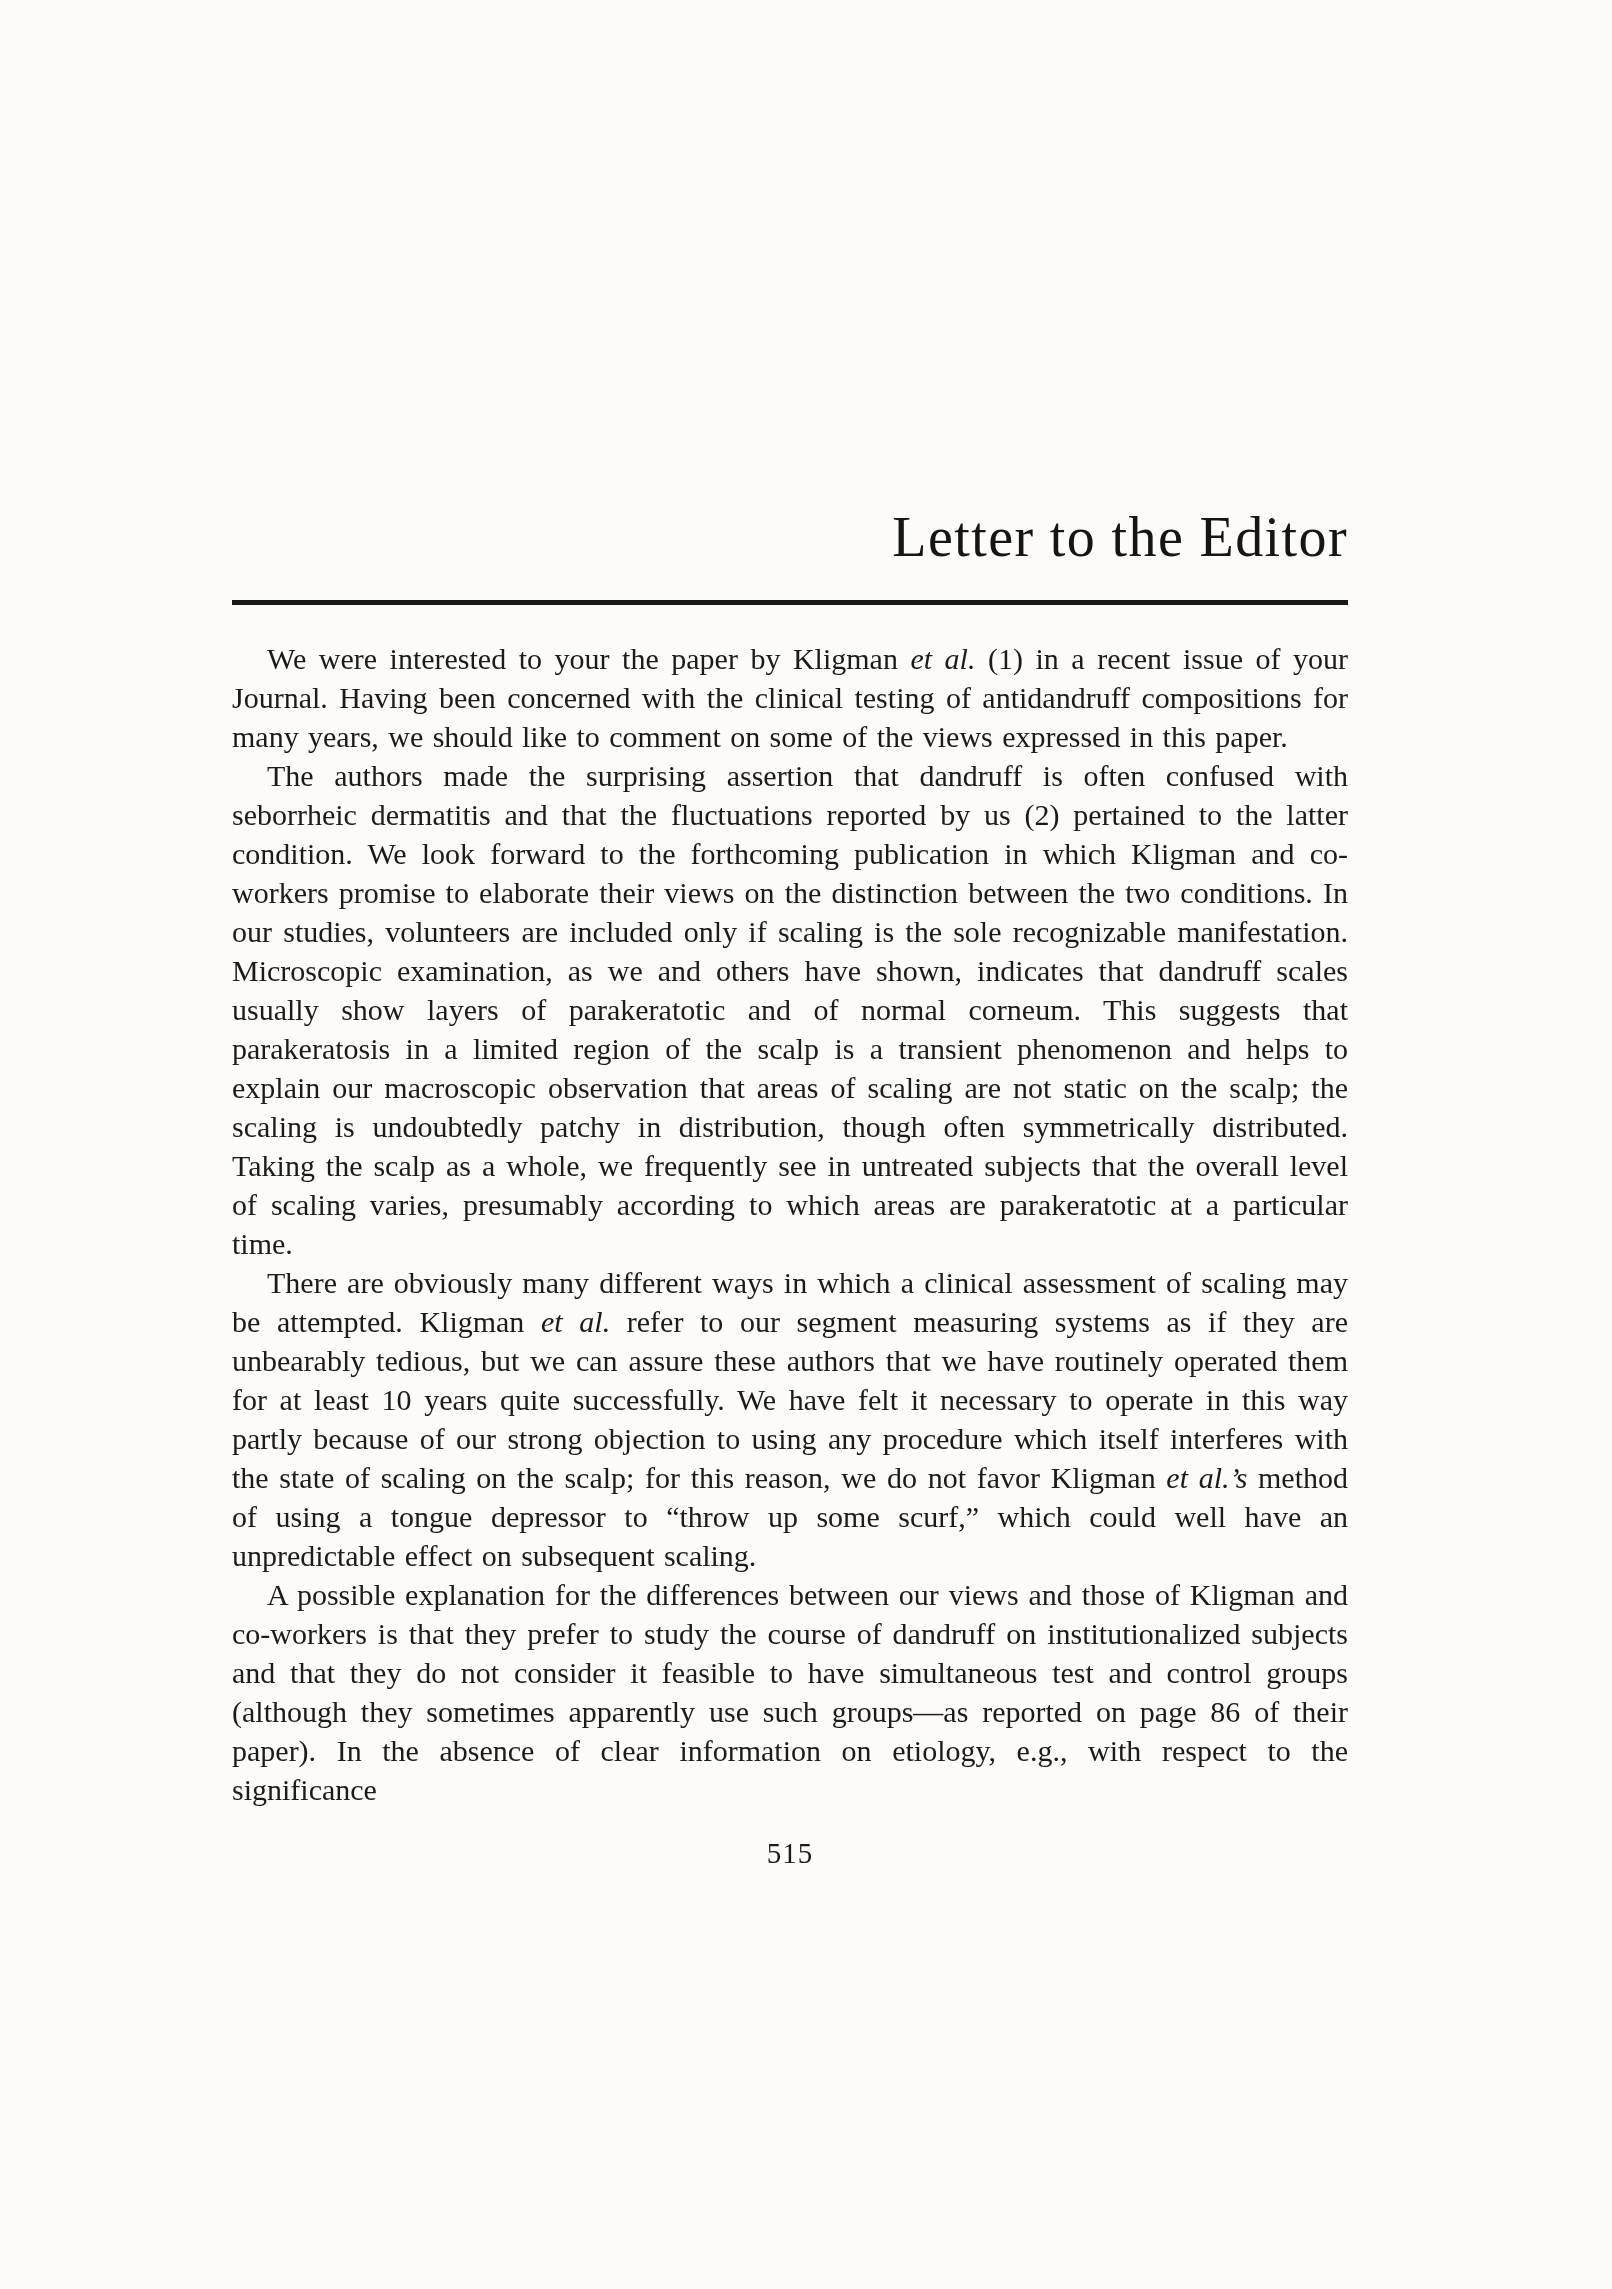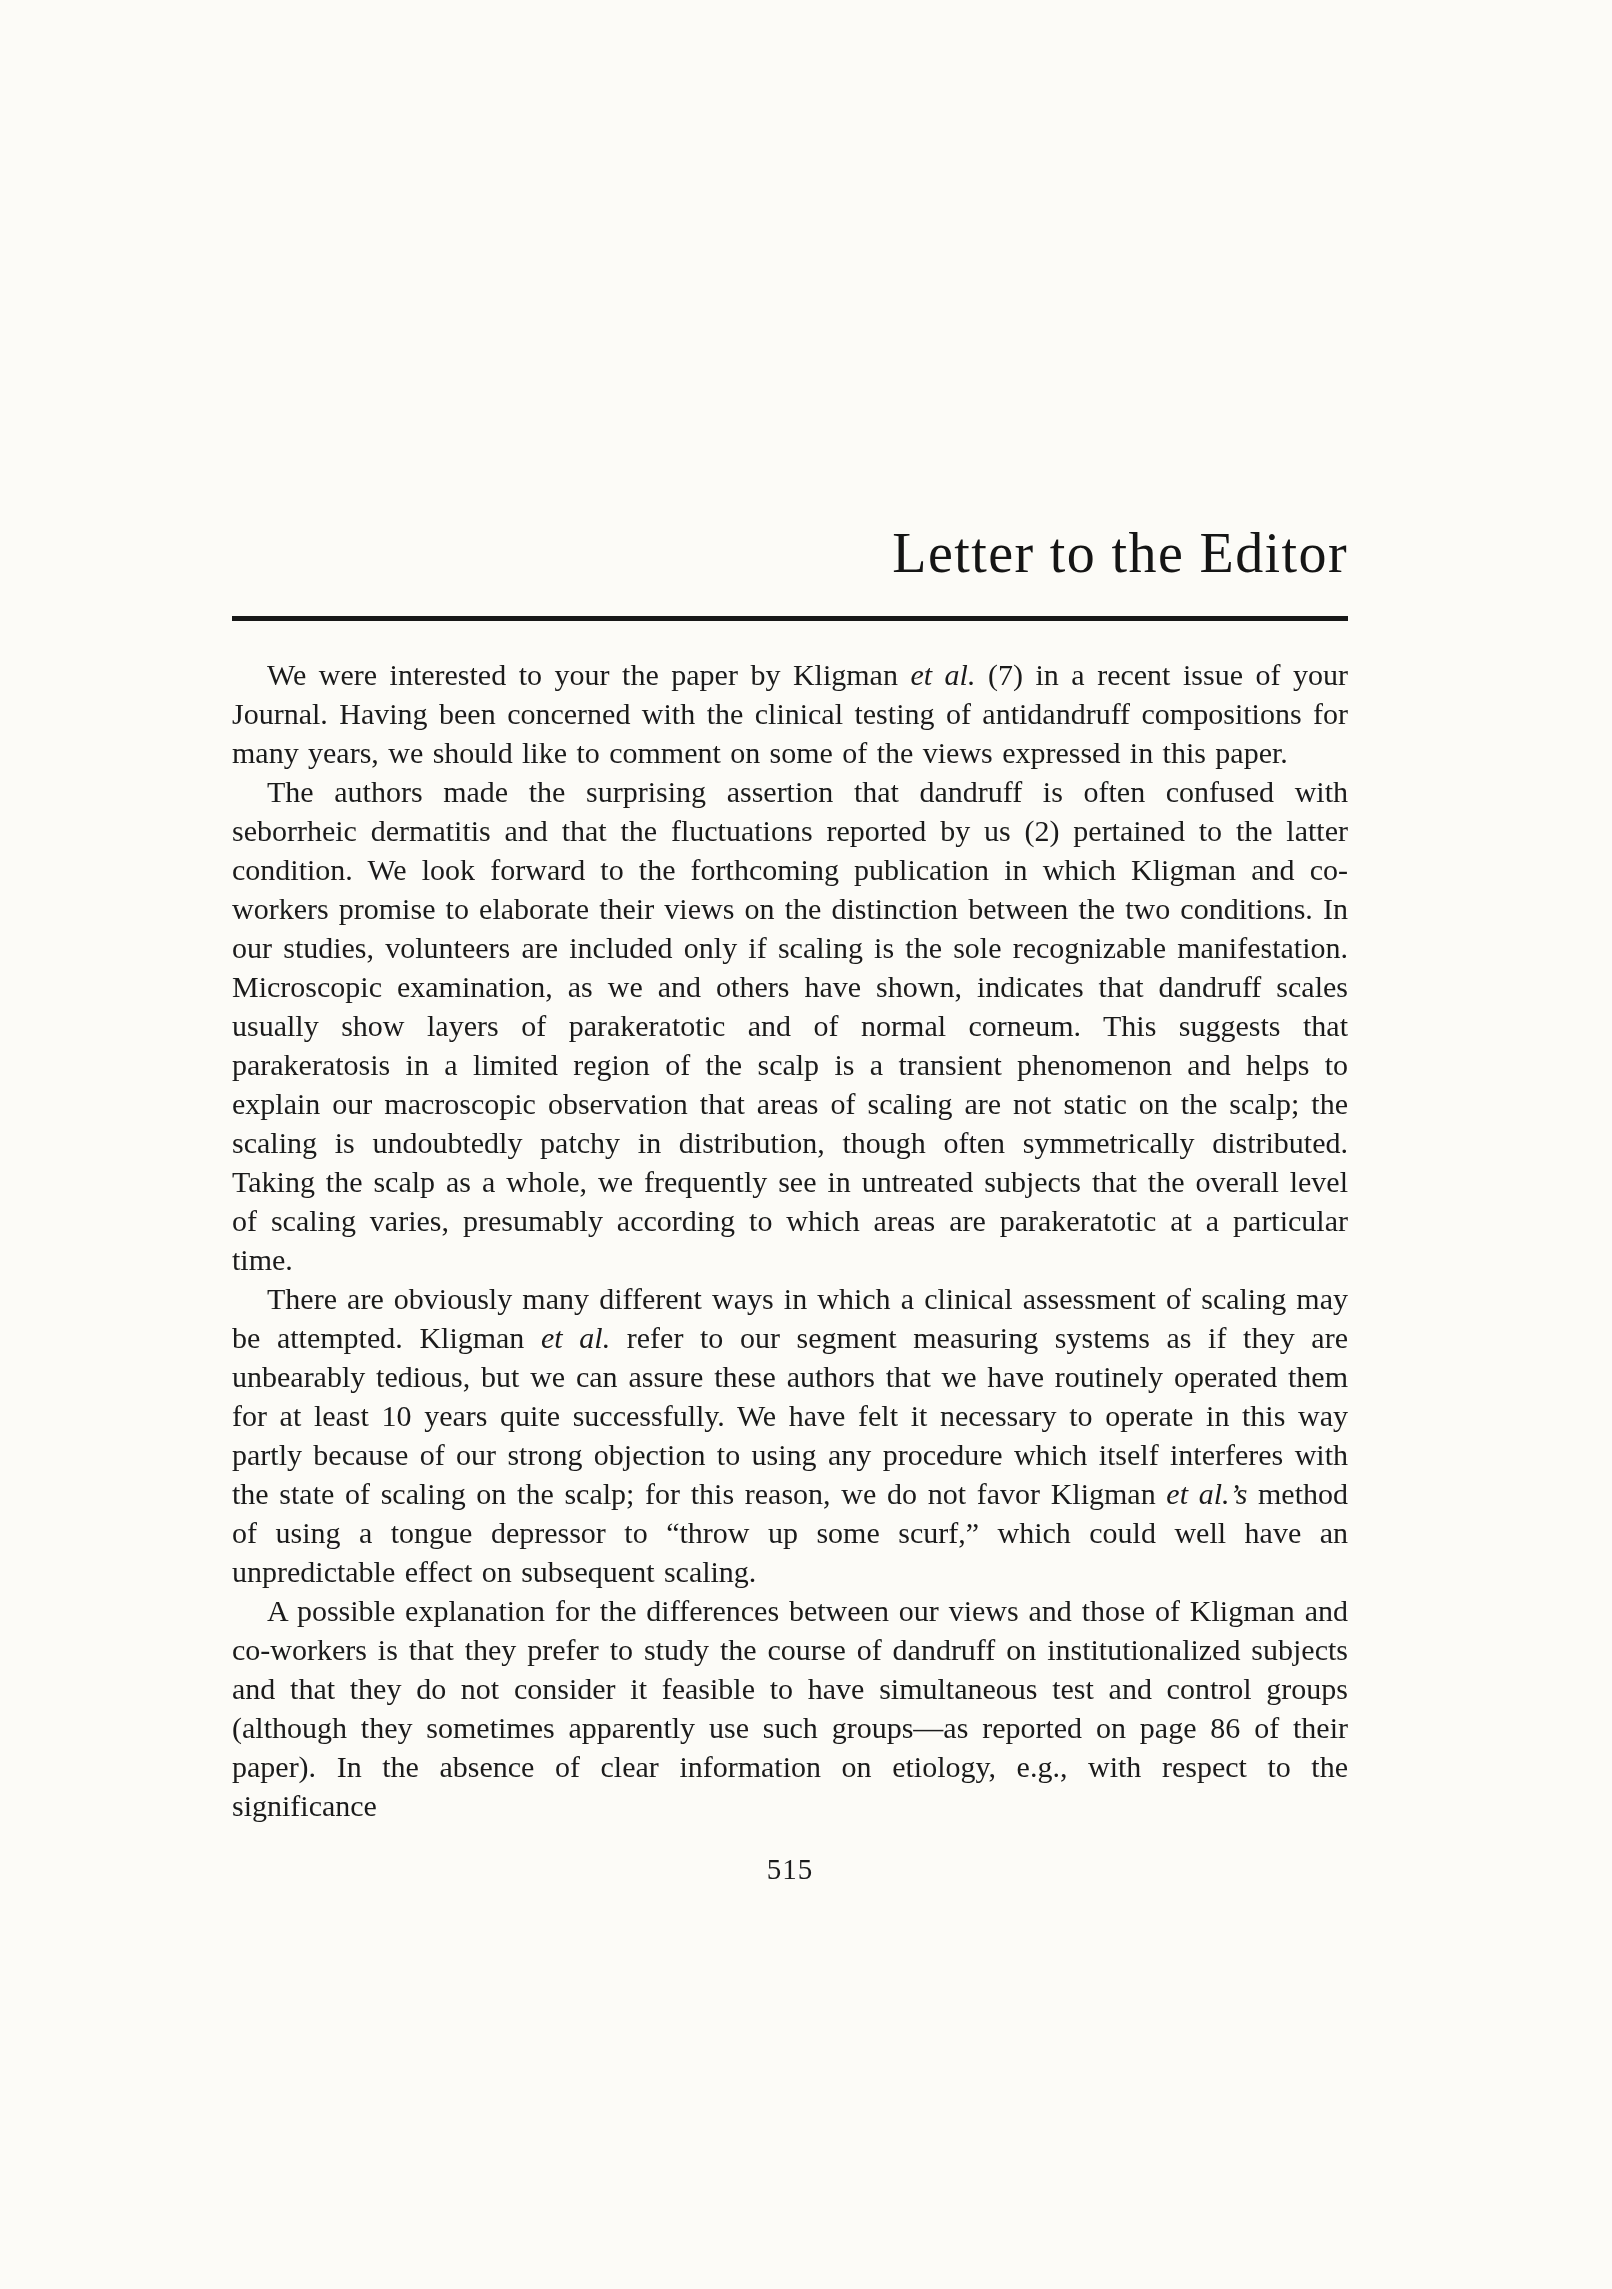--- a/index.html
+++ b/index.html
@@ -14,21 +14,21 @@
     margin: 0 auto;
     background: #fcfbf7;
     color: #1b1b1b;
     font-family: "Liberation Serif", "DejaVu Serif", serif;
     overflow: hidden;
     box-sizing: border-box;
   }
   .content {
     position: absolute;
     left: 232px;
-    top: 16px;
+    top: 0;
     width: 1116px;
   }
   .title {
     margin: 505px 0 0 0;
     text-align: right;
     font-size: 56px;
     font-weight: 400;
     letter-spacing: 1.4px;
     color: #151515;
   }
@@ -66,21 +66,21 @@
 
 <div class="page">
   <div class="content">
 
     <h1 class="title">Letter to the Editor</h1>
 
     <div class="rule"></div>
 
     <div class="letter-body">
       <div>
-          <p class="para"><span>We were interested to your the paper by Kligman </span><em>et al.</em><span> (7) in a recent issue of your Journal. Having been concerned with the clinical testing of antidandruff compositions for many years, we should like to comment on some of the views expressed in this paper.</span></p>
+          <p class="para"><span>We were interested to your the paper by Kligman </span><em>et al.</em><span> (1) in a recent issue of your Journal. Having been concerned with the clinical testing of antidandruff compositions for many years, we should like to comment on some of the views expressed in this paper.</span></p>
           <p class="para"><span>The authors made the surprising assertion that dandruff is often confused with seborrheic dermatitis and that the fluctuations reported by us (2) pertained to the latter condition. We look forward to the forthcoming publication in which Kligman and co-workers promise to elaborate their views on the distinction between the two conditions. In our studies, volunteers are included only if scaling is the sole recognizable manifestation. Microscopic examination, as we and others have shown, indicates that dandruff scales usually show layers of parakeratotic and of normal corneum. This suggests that parakeratosis in a limited region of the scalp is a transient phenomenon and helps to explain our macroscopic observation that areas of scaling are not static on the scalp; the scaling is undoubtedly patchy in distribution, though often symmetrically distributed. Taking the scalp as a whole, we frequently see in untreated subjects that the overall level of scaling varies, presumably according to which areas are parakeratotic at a particular time.</span></p>
           <p class="para"><span>There are obviously many different ways in which a clinical assessment of scaling may be attempted. Kligman </span><em>et al.</em><span> refer to our segment measuring systems as if they are unbearably tedious, but we can assure these authors that we have routinely operated them for at least 10 years quite successfully. We have felt it necessary to operate in this way partly because of our strong objection to using any procedure which itself interferes with the state of scaling on the scalp; for this reason, we do not favor Kligman </span><em>et al.’s</em><span> method of using a tongue depressor to “throw up some scurf,” which could well have an unpredictable effect on subsequent scaling.</span></p>
           <p class="para"><span>A possible explanation for the differences between our views and those of Kligman and co-workers is that they prefer to study the course of dandruff on institutionalized subjects and that they do not consider it feasible to have simultaneous test and control groups (although they sometimes apparently use such groups—as reported on page 86 of their paper). In the absence of clear information on etiology, e.g., with respect to the significance</span></p>
         </div>
     </div>
 
     <div class="page-number">515</div>
 
   </div>
 </div>

